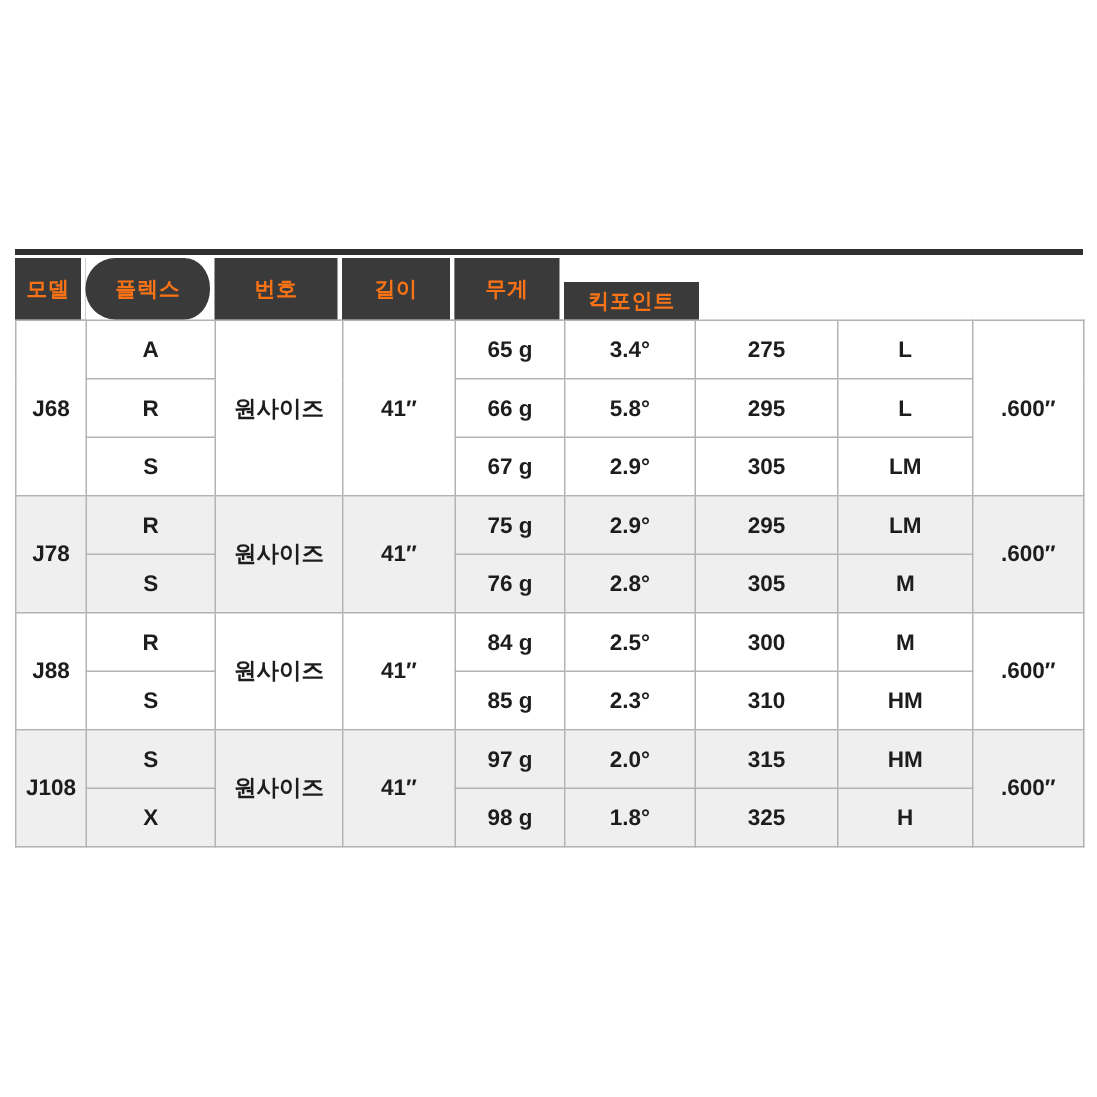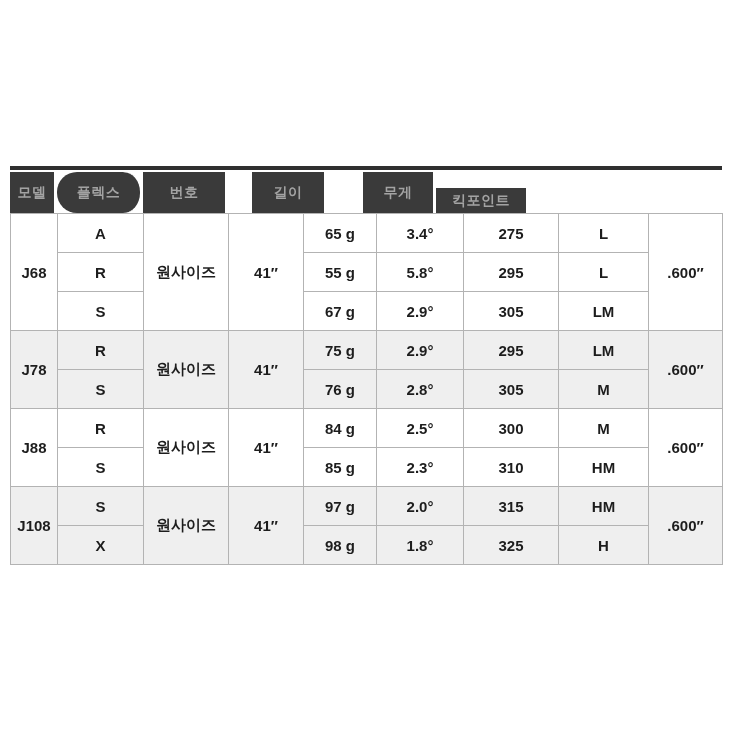--- a/index.html
+++ b/index.html
@@ -27,37 +27,37 @@
     height: 4px;
     background: #2f2f2f;
     margin-bottom: 2px;
   }
   .header-row {
     display: flex;
     height: 41px;
   }
   .th {
     background: #3a3a3a;
-    color: #a3a3a3;
+    color: #f97316;
     font-weight: bold;
     font-size: 14px;
     display: flex;
     align-items: center;
     justify-content: center;
     box-sizing: border-box;
     border-right: 3px solid #ffffff;
     letter-spacing: 0.5px;
   }
   .th:last-child { border-right: none; }
 
   .w-model { width: 47px; }
   .w-flex  { width: 86px; border-radius: 20px; }
   .w-size  { width: 85px; }
-  .w-len   { width: 75px; margin-left: 24px; }
-  .w-wt    { width: 73px; margin-left: 36px; }
+  .w-len   { width: 75px; }
+  .w-wt    { width: 73px; }
   .w-tq    { width: 87px; }
   .w-cpm   { width: 95px; }
   .w-kick  { width: 90px; margin-top: 16px; }
   .w-butt  { width: 74px; }
 
   table.spec {
     border-collapse: collapse;
     table-layout: fixed;
     width: 712px;
   }
@@ -110,21 +110,21 @@
           <td rowspan="3">원사이즈</td>
           <td rowspan="3">41″</td>
           <td>65 g</td>
           <td>3.4°</td>
           <td>275</td>
           <td>L</td>
           <td rowspan="3">.600″</td>
         </tr>
         <tr>
           <td>R</td>
-          <td>55 g</td>
+          <td>66 g</td>
           <td>5.8°</td>
           <td>295</td>
           <td>L</td>
         </tr>
         <tr>
           <td>S</td>
           <td>67 g</td>
           <td>2.9°</td>
           <td>305</td>
           <td>LM</td>

